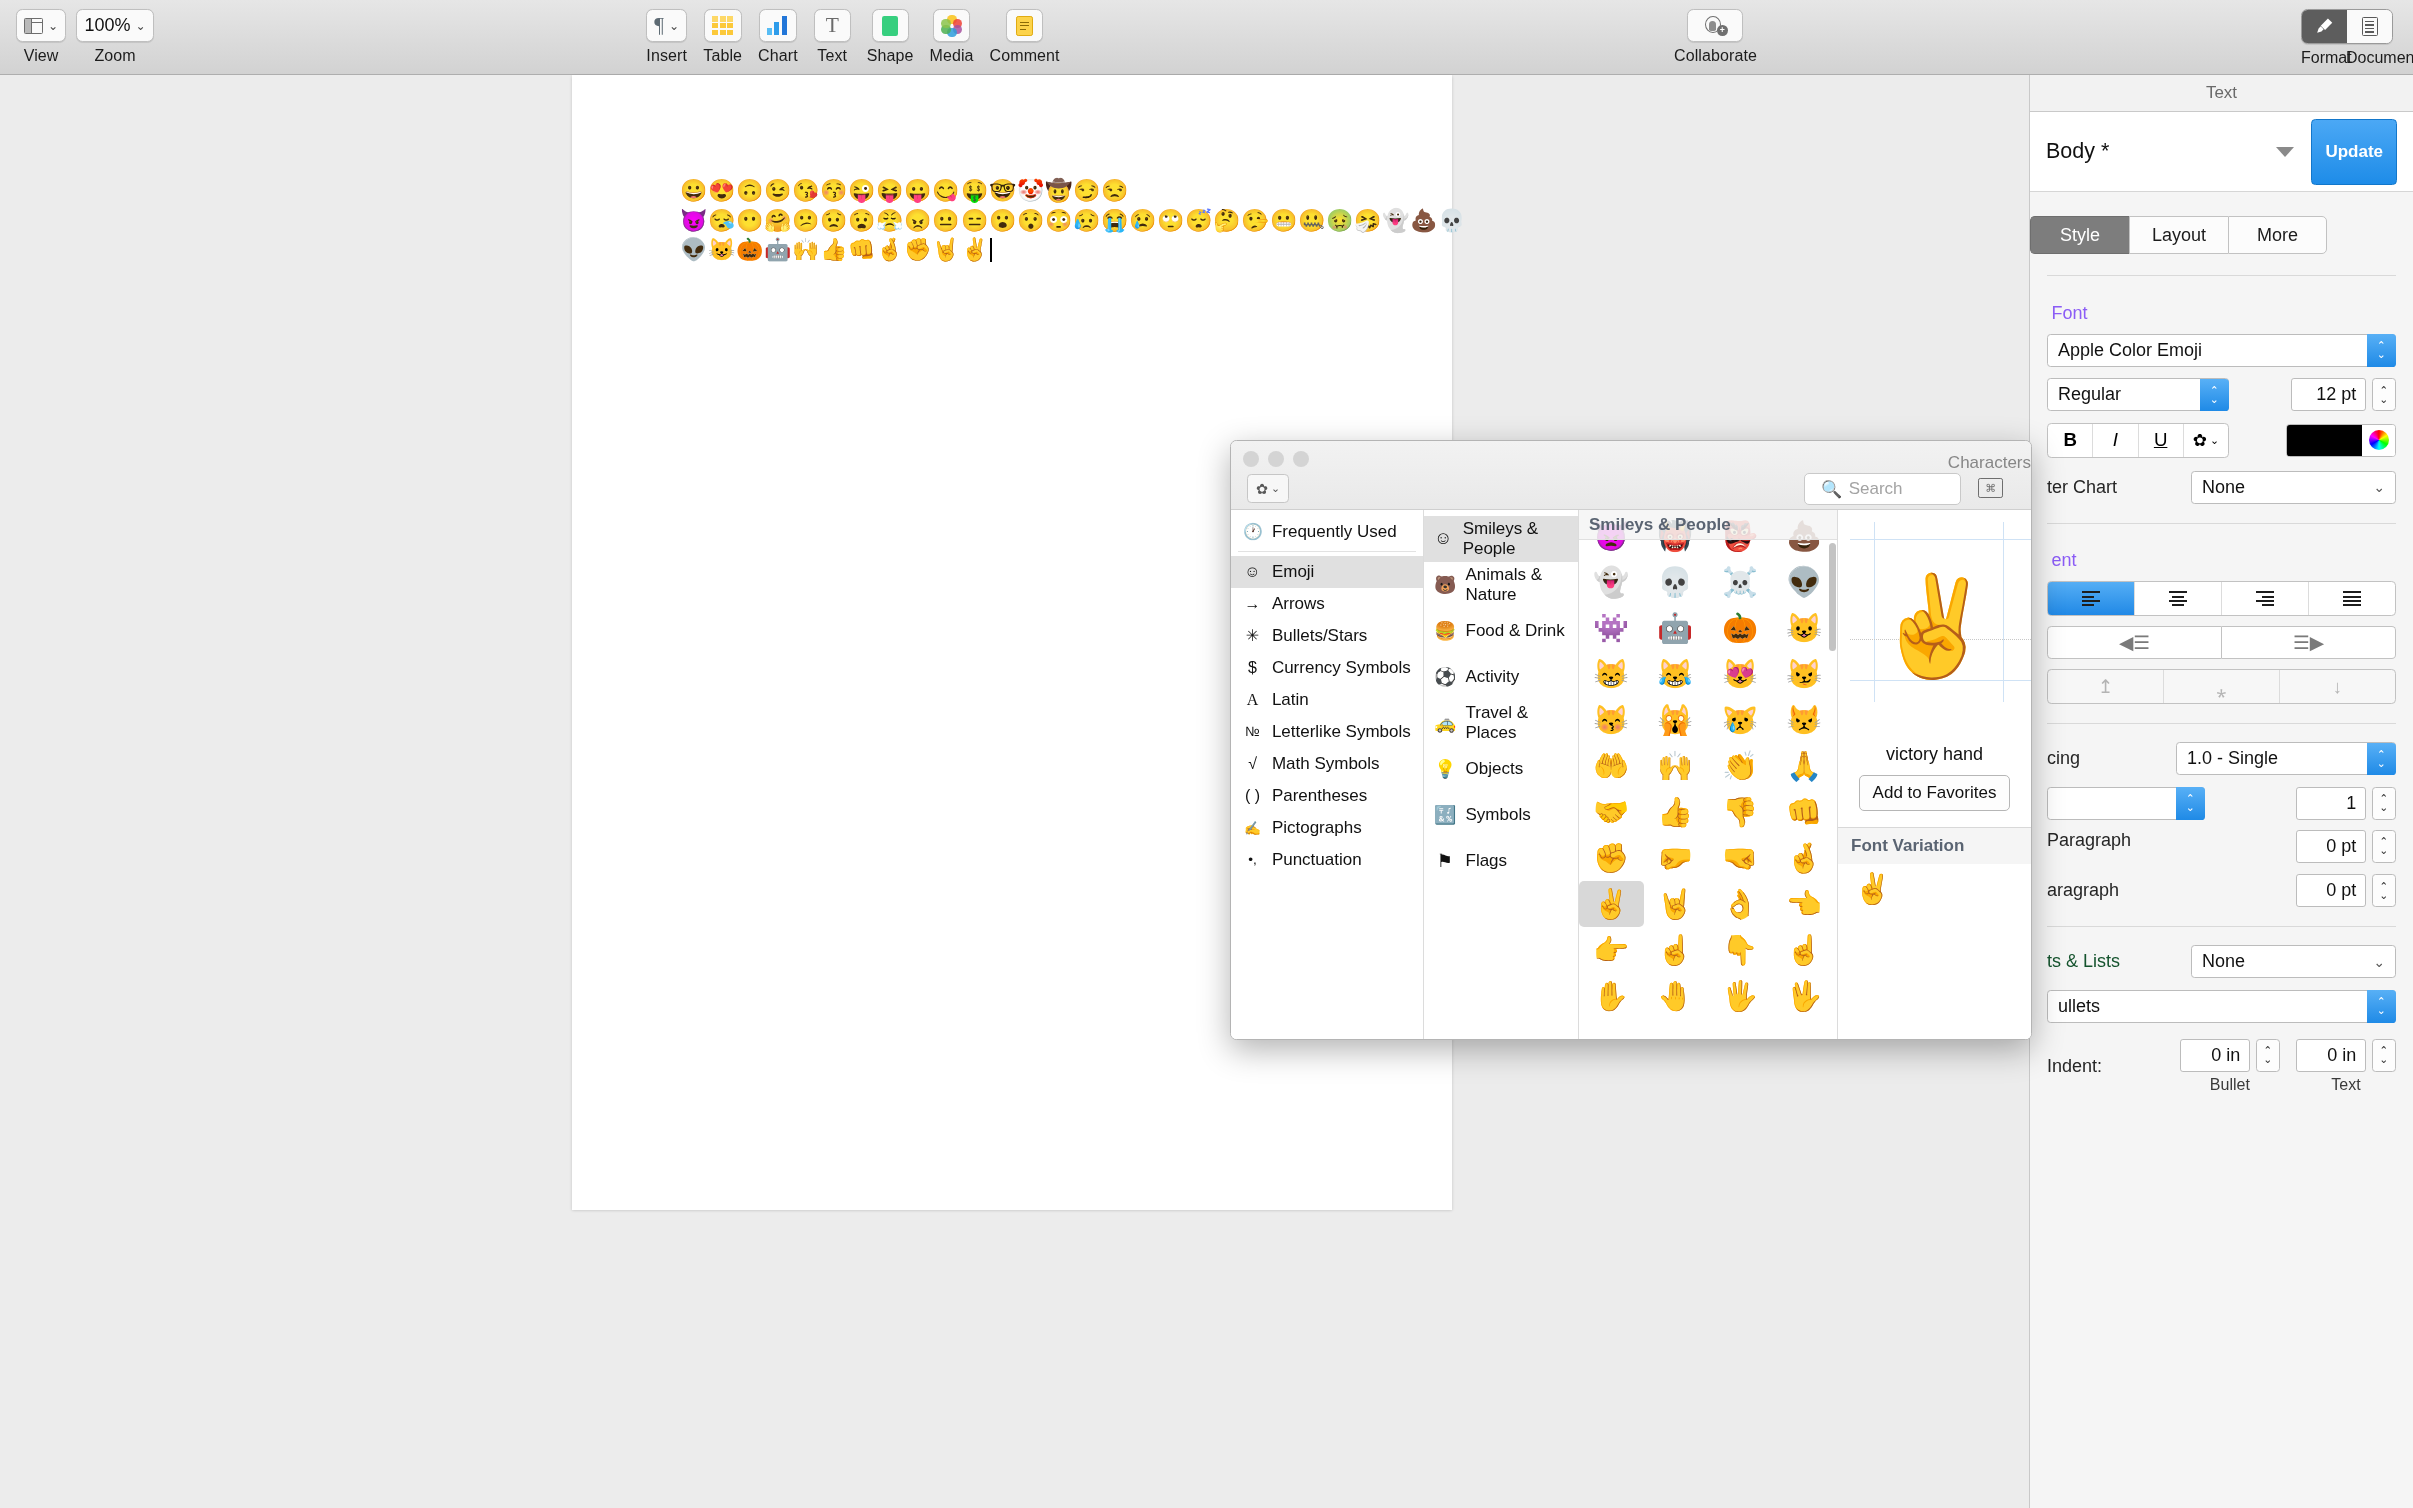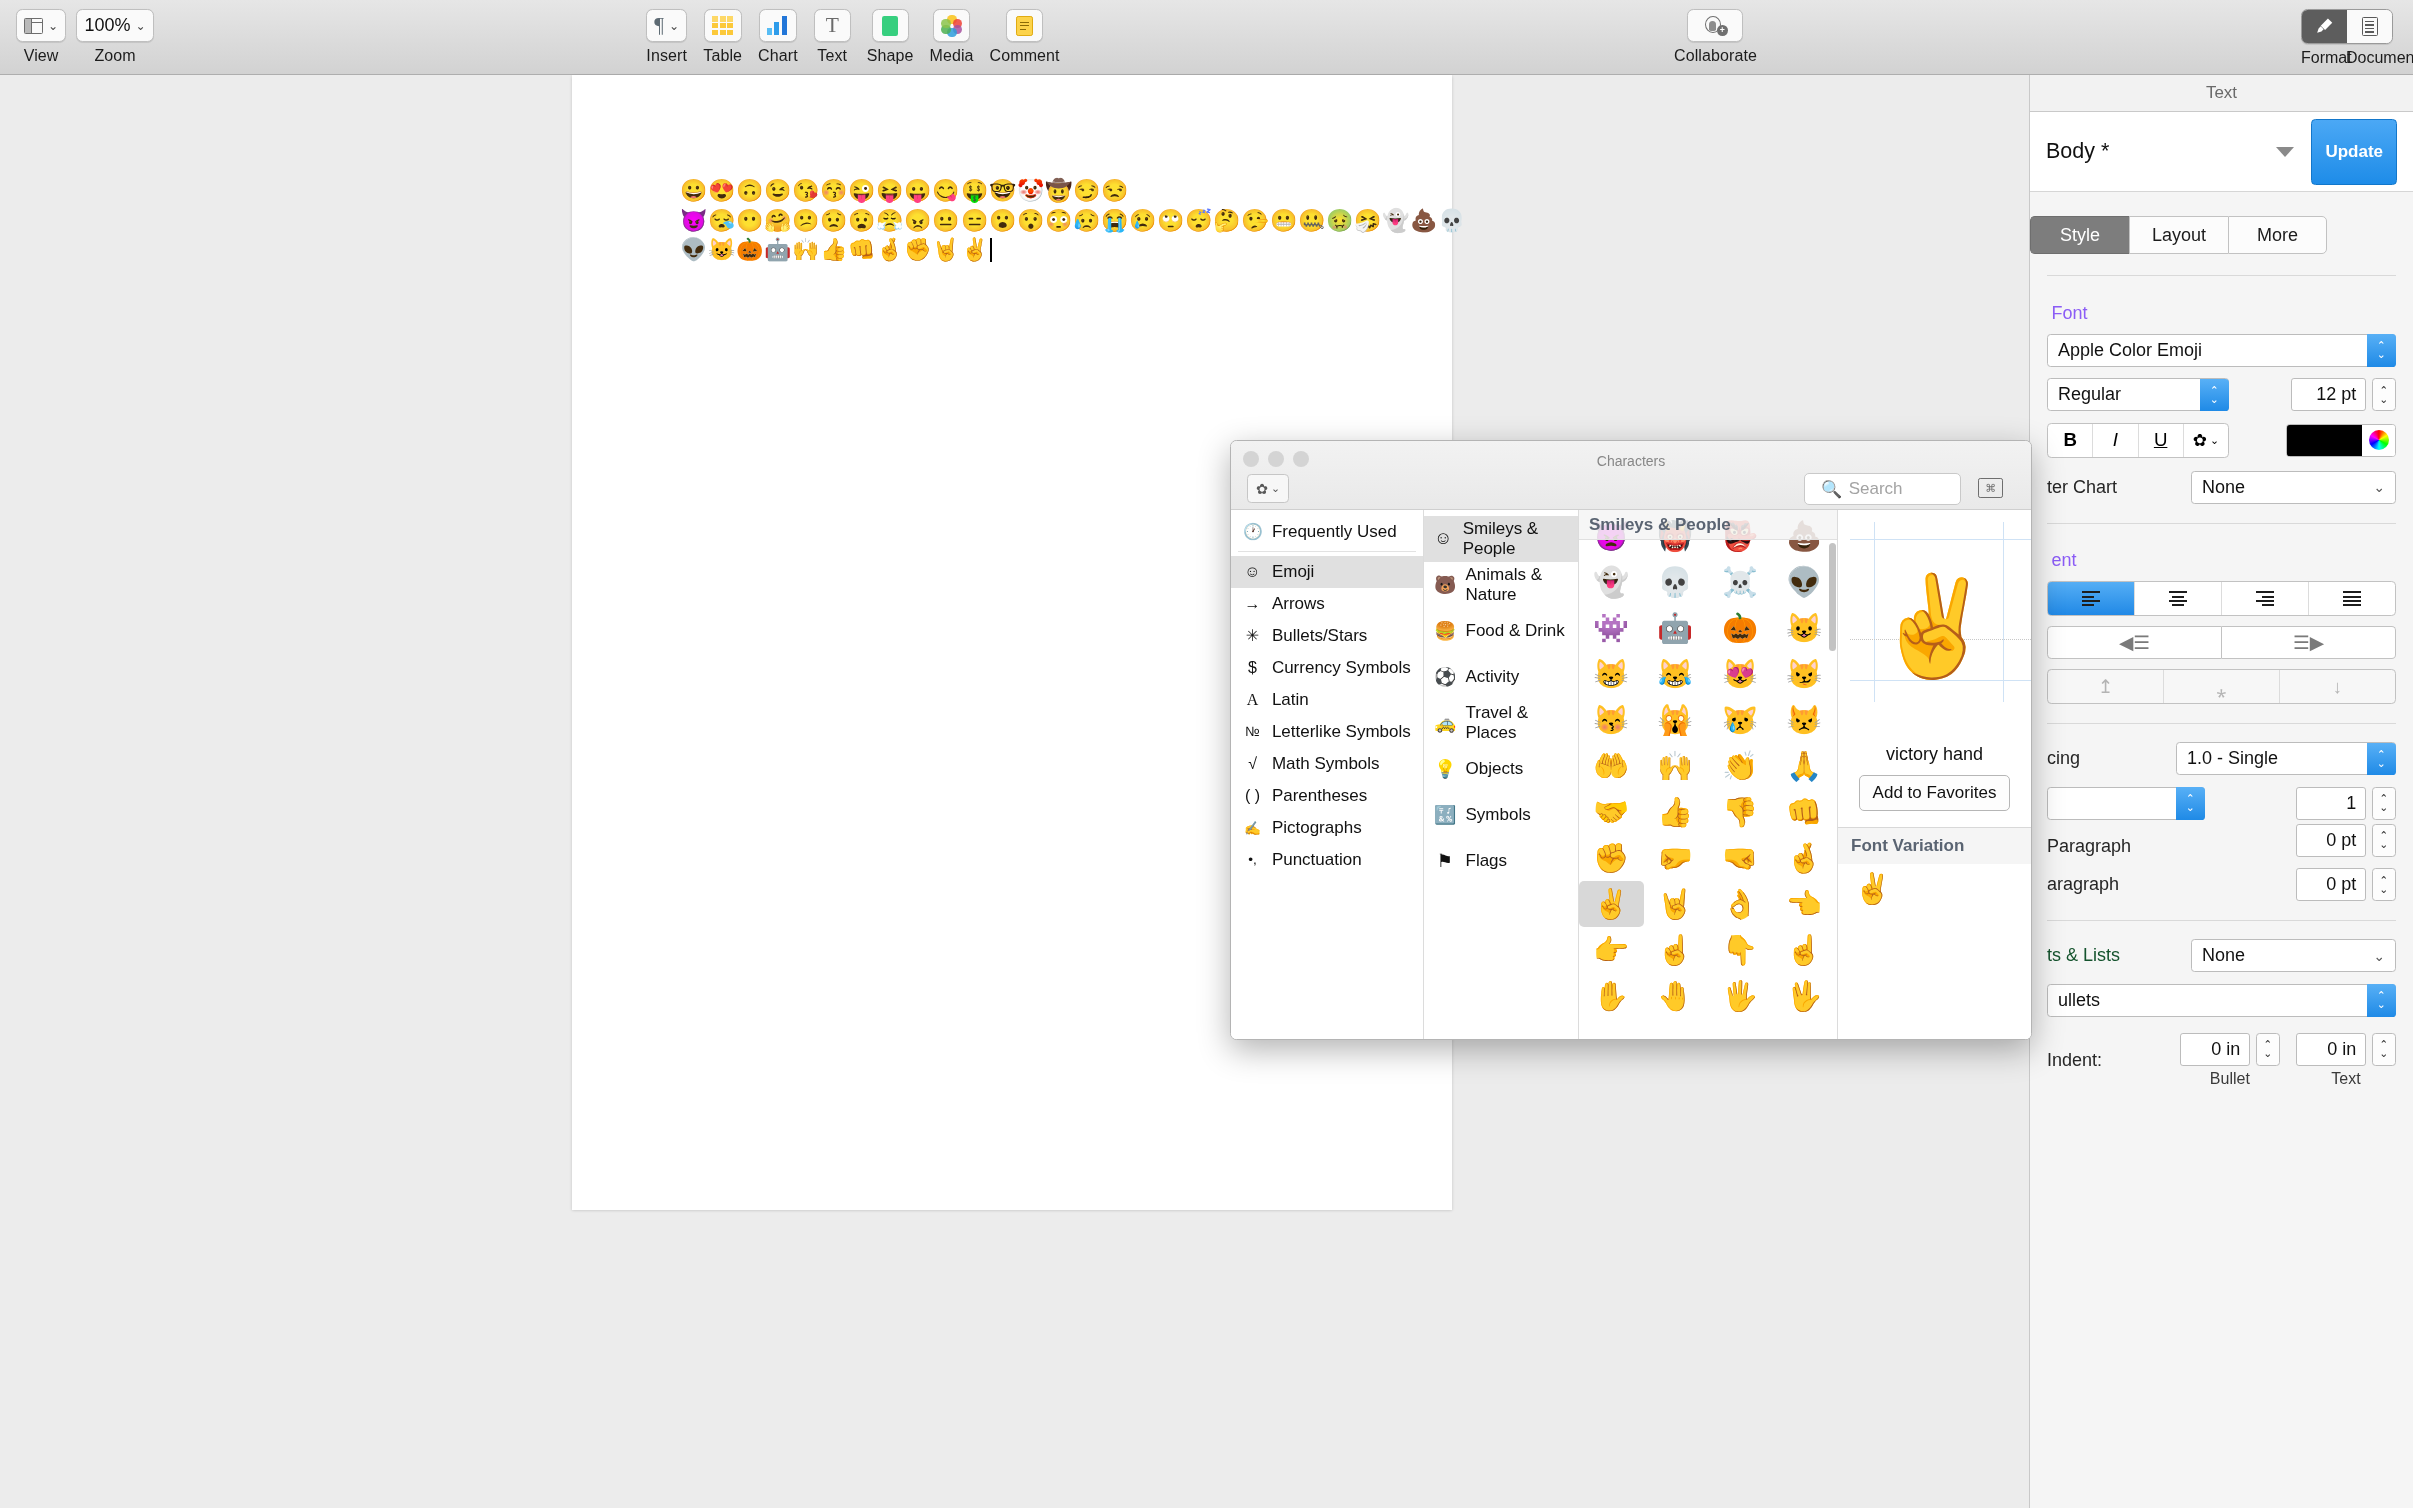--- a/index.html
+++ b/index.html
@@ -132,21 +132,21 @@
   .chars {
     position:absolute; left:1230px; top:440px; width:802px; height:600px;
     background:#f5f5f5; border:0.7px solid #b4b4b4; border-radius:6.5px;
     box-shadow: 0 10px 32px rgba(0,0,0,.30); overflow:hidden;
   }
   .chars-tb { height:69px; background:linear-gradient(to bottom,#f2f2f2,#e9e9e9); border-bottom:0.7px solid #cfcfcf; position:relative;}
   .traffic { position:absolute; left:11.5px; top:10px; display:flex; gap:9.3px;}
   .traffic span { width:16px; height:16px; border-radius:50%; background:#d4d4d4; display:block;}
   .gear-btn { position:absolute; left:16px; top:33px; width:42px; height:29px; background:#f7f7f7; border:0.7px solid #c6c6c6; border-radius:4.3px;
     display:flex; align-items:center; justify-content:center; gap:2.9px; font-size:14.4px; color:#585858;}
-  .chars-title { position:absolute; left:0; right:0; top:11.5px; text-align:center; font-size:14px; color:#878787;}
+  .chars-title { position:absolute; left:0; right:0; top:11.5px; text-align:right; font-size:17px; color:#878787;}
   .search-box { position:absolute; right:70px; top:32px; width:157px; height:32px; background:#fff; border:0.7px solid #c9c9c9; border-radius:5px;
     display:flex; align-items:center; gap:6.5px; padding-left:16px; font-size:17px; color:#a3a3a3;}
   .kb-btn { position:absolute; right:24.4px; top:32px; width:32px; height:30px; display:flex; align-items:center; justify-content:center;}
   .kb-glyph { width:24.4px; height:20px; border:1.4px solid #6e6e6e; border-radius:2.2px; font-size:10.8px; color:#6e6e6e; display:flex; align-items:center; justify-content:center;}
 
   .chars-body { display:flex; height:532px; }
   .col-cat { width:193px; background:#fff; border-right:0.7px solid #dcdcdc; padding-top:5.7px;}
   .cat-item { display:flex; align-items:center; gap:10px; height:32px; padding-left:12.2px; font-size:17px; color:#111; }
   .cat-item.sel { background:#e0e0e0; }
   .cat-sep { height:0.7px; background:#e2e2e2; margin:3.6px 7.2px;}
@@ -495,21 +495,21 @@
           </span>
       </div>
       <div style="flex:1;"></div>
       <div class="numbox" style="width:70px;">1</div>
       <div class="stepper-plain">
           <span>⌃</span>
           <span>⌄</span>
         </div>
     </div>
 
-    <div style="margin:4px 17px 0 17px; display:flex; align-items:flex-end;">
+    <div style="margin:10px 17px 0 17px; display:flex; align-items:flex-start;">
       <div style="font-size:18px;color:#262626;flex:1;">Paragraph</div>
       <div class="numbox" style="width:70px;">0 pt</div>
       <div class="stepper-plain">
           <span>⌃</span>
           <span>⌄</span>
         </div>
     </div>
 
     <div style="margin:11.5px 17px 0 17px; display:flex; align-items:center;">
       <div style="font-size:18px;color:#262626;flex:1;">aragraph</div>

